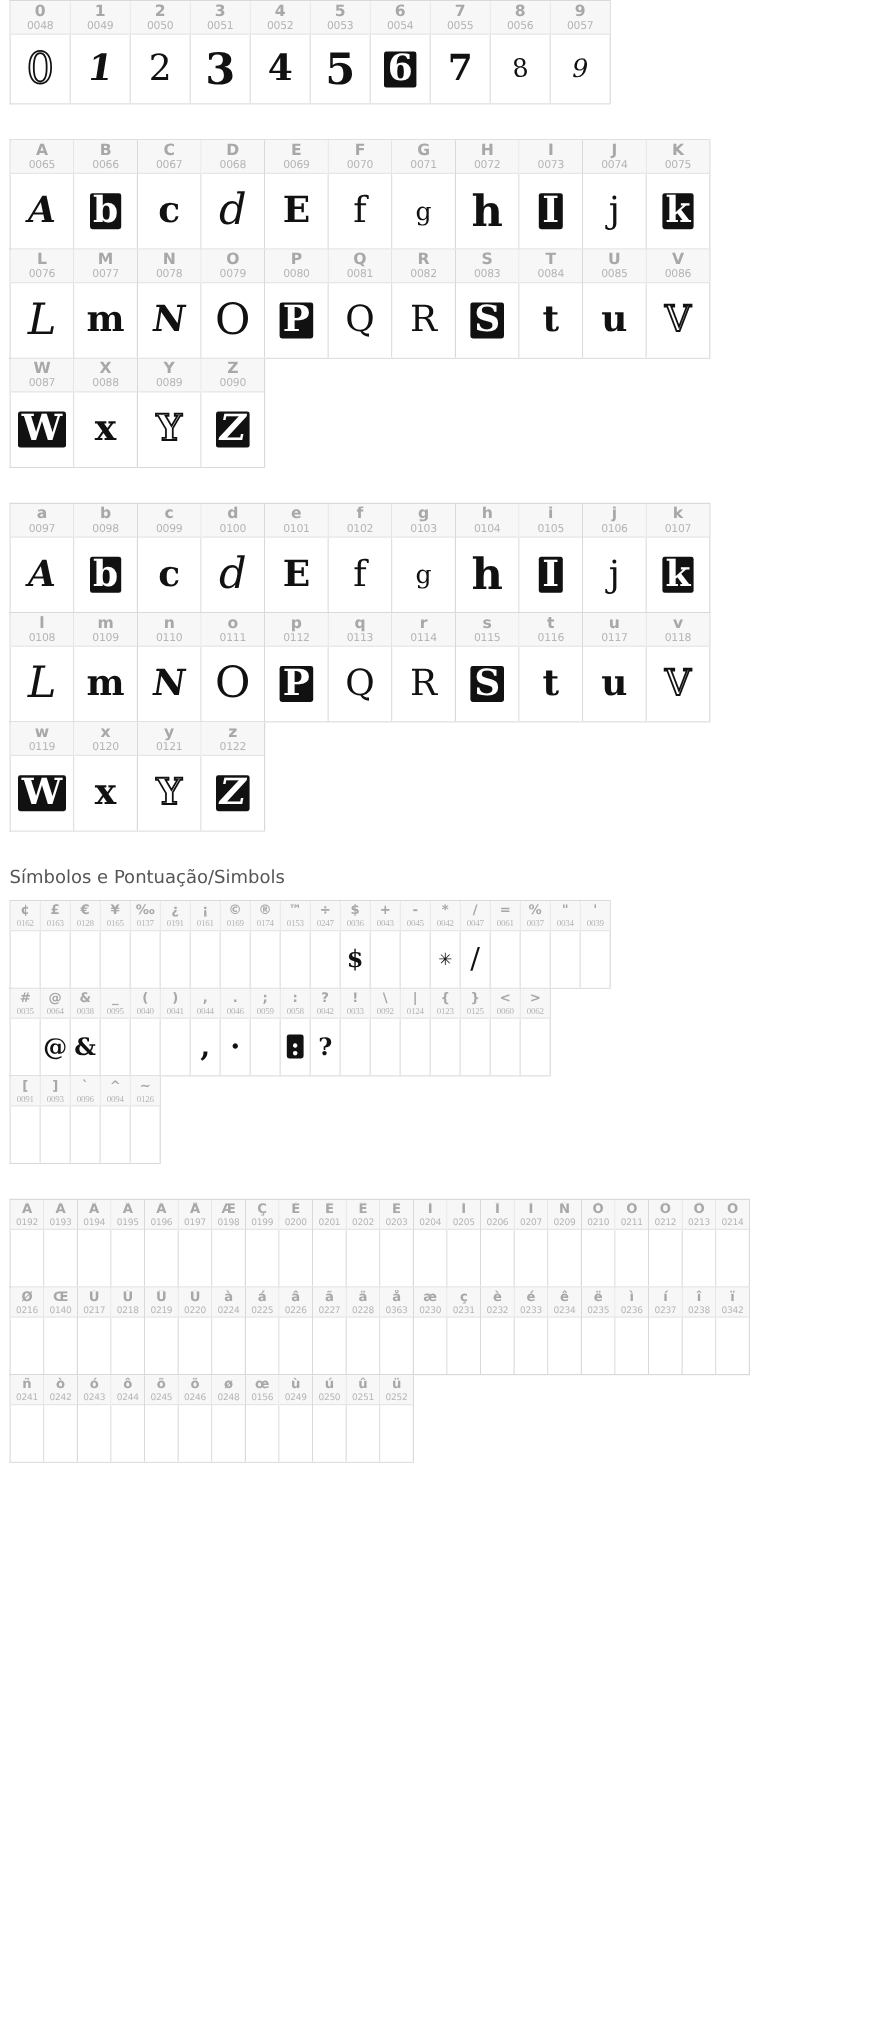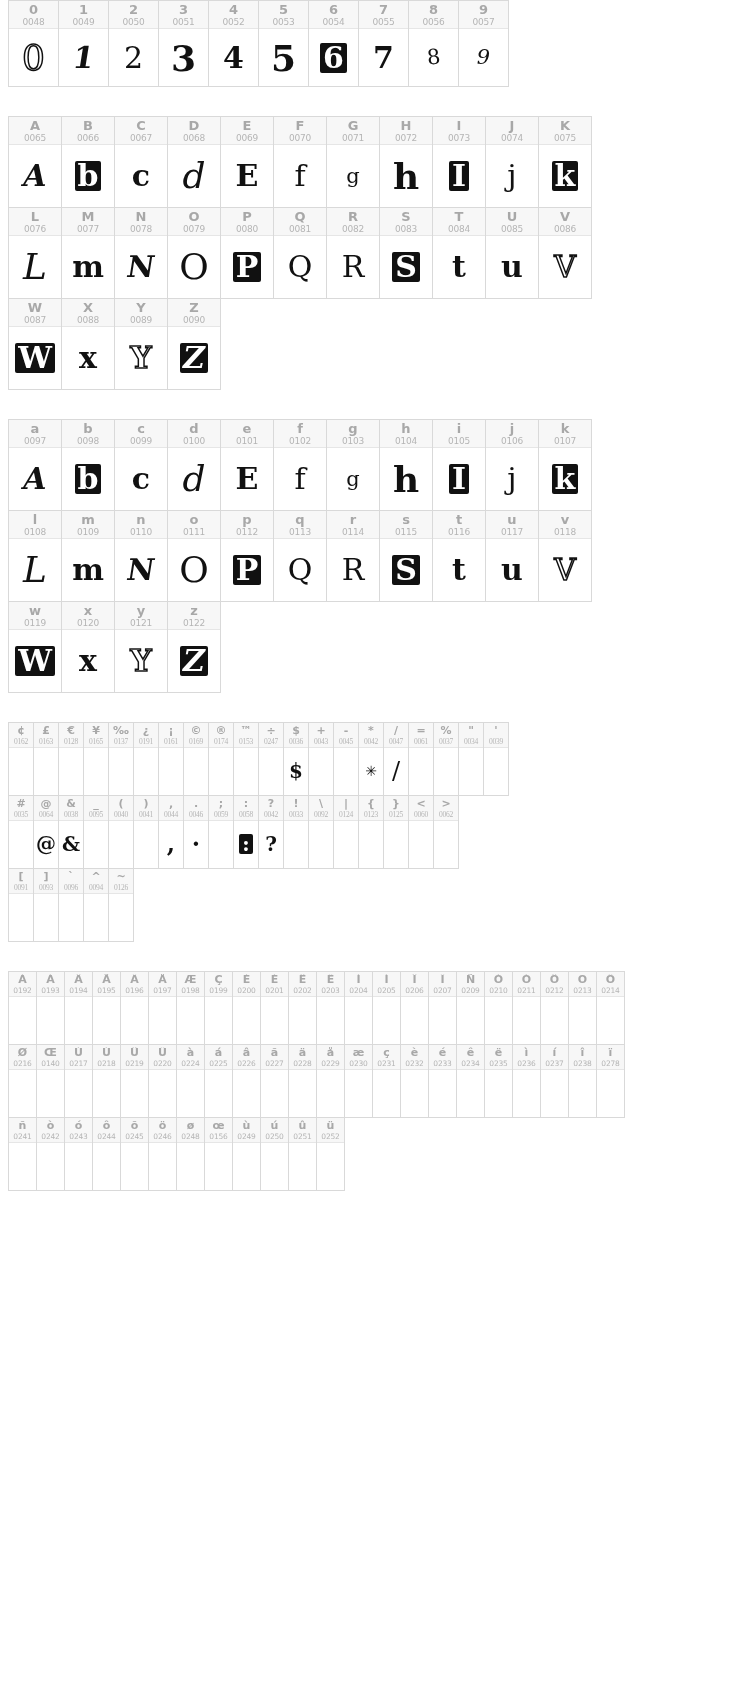--- a/index.html
+++ b/index.html
@@ -710,20 +710,21 @@
               </div>
               <div class="glyph">
                 <span class="glyph-serif g-b g-inv g-i">Z</span>
               </div>
             </div>
           </div>
         </div>
       </div>
       <div class="sec-spacer"></div>
       <div class="section">
+        <div class="section-title">Símbolos e Pontuação/Simbols</div>
         <div class="grid-rows w-sym">
           <div class="grid-row">
             <div class="cell">
               <div class="head">
                 <span class="ch">¢</span>
                 <span class="code">0162</span>
               </div>
               <div class="glyph">
                 <span class=""></span>
               </div>
@@ -1412,21 +1413,21 @@
                 <span class="ch">ä</span>
                 <span class="code">0228</span>
               </div>
               <div class="glyph">
                 <span class=""></span>
               </div>
             </div>
             <div class="cell">
               <div class="head">
                 <span class="ch">å</span>
-                <span class="code">0229</span>
+                <span class="code">0363</span>
               </div>
               <div class="glyph">
                 <span class=""></span>
               </div>
             </div>
             <div class="cell">
               <div class="head">
                 <span class="ch">æ</span>
                 <span class="code">0230</span>
               </div>
@@ -1502,21 +1503,21 @@
                 <span class="ch">î</span>
                 <span class="code">0238</span>
               </div>
               <div class="glyph">
                 <span class=""></span>
               </div>
             </div>
             <div class="cell">
               <div class="head">
                 <span class="ch">ï</span>
-                <span class="code">0278</span>
+                <span class="code">0342</span>
               </div>
               <div class="glyph">
                 <span class=""></span>
               </div>
             </div>
           </div>
           <div class="grid-row">
             <div class="cell">
               <div class="head">
                 <span class="ch">ñ</span>

